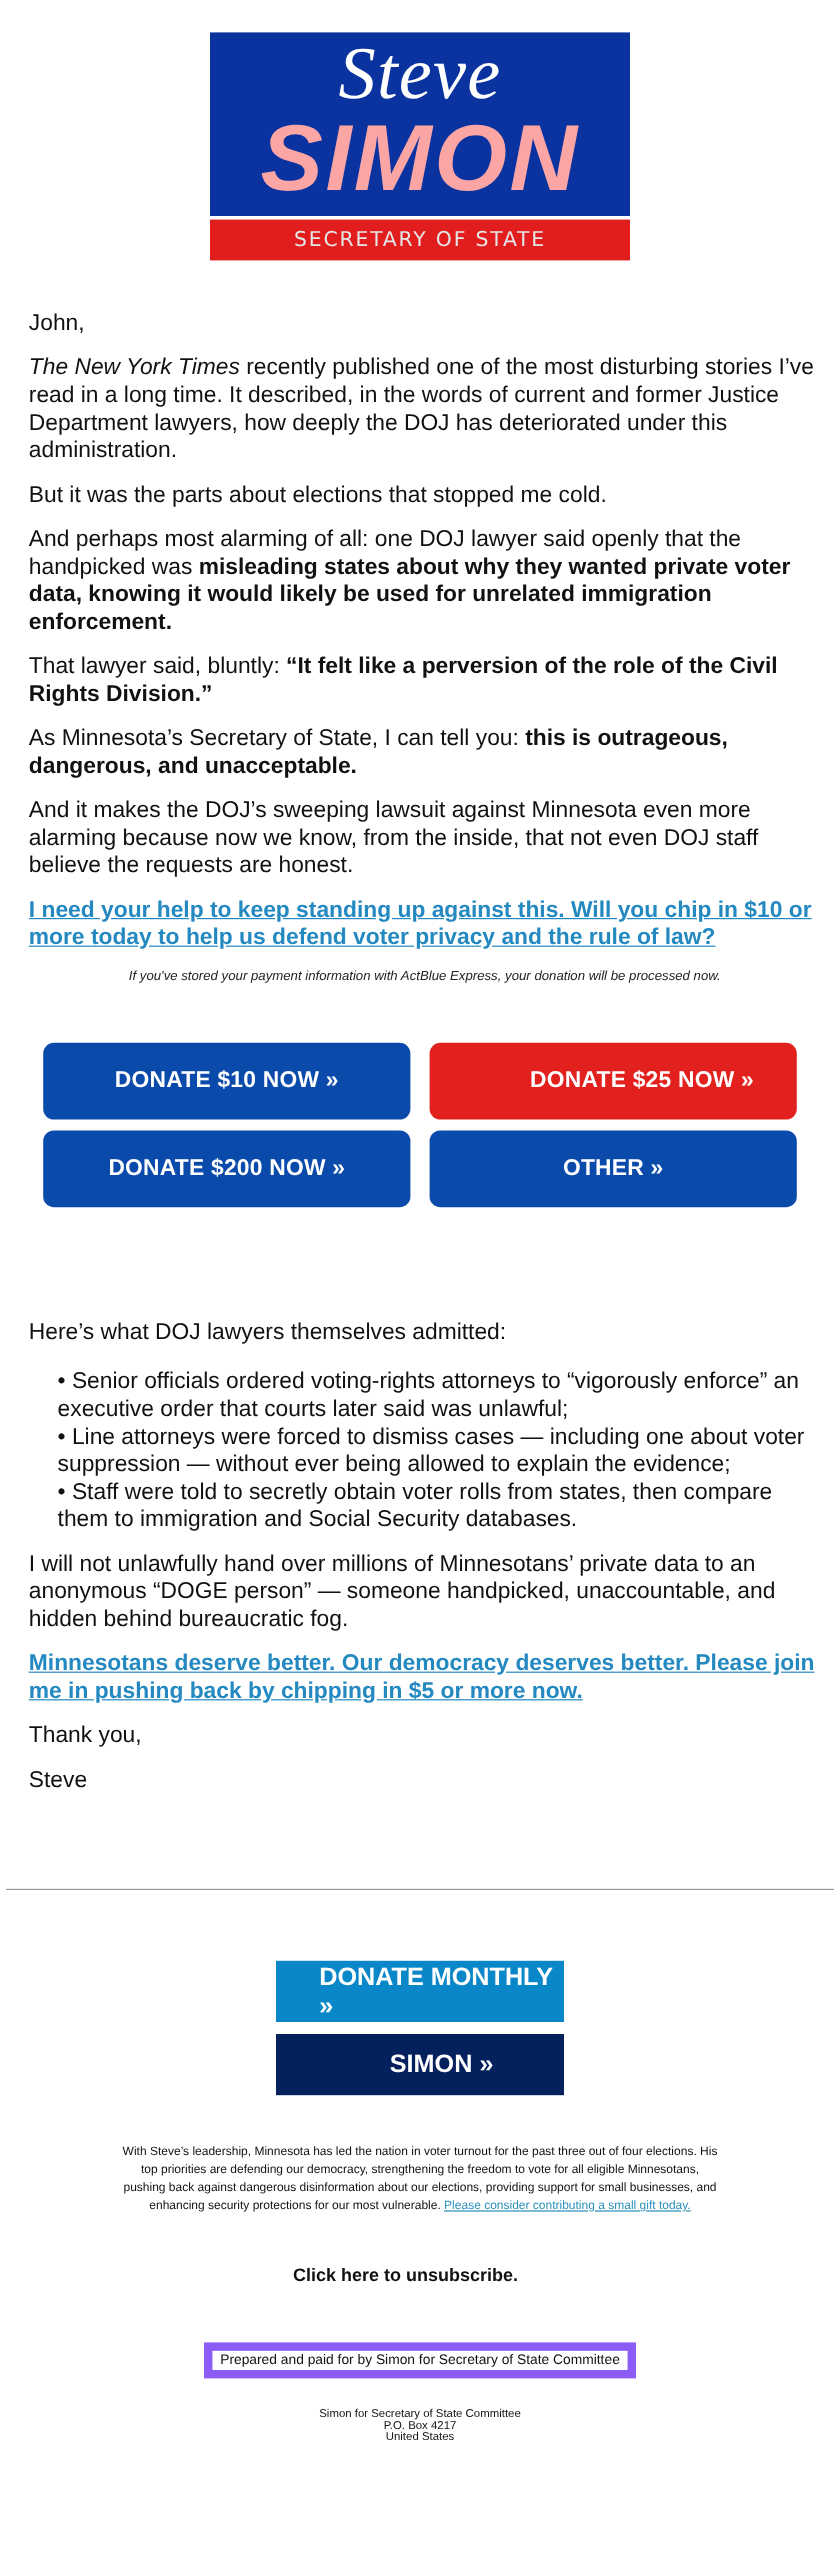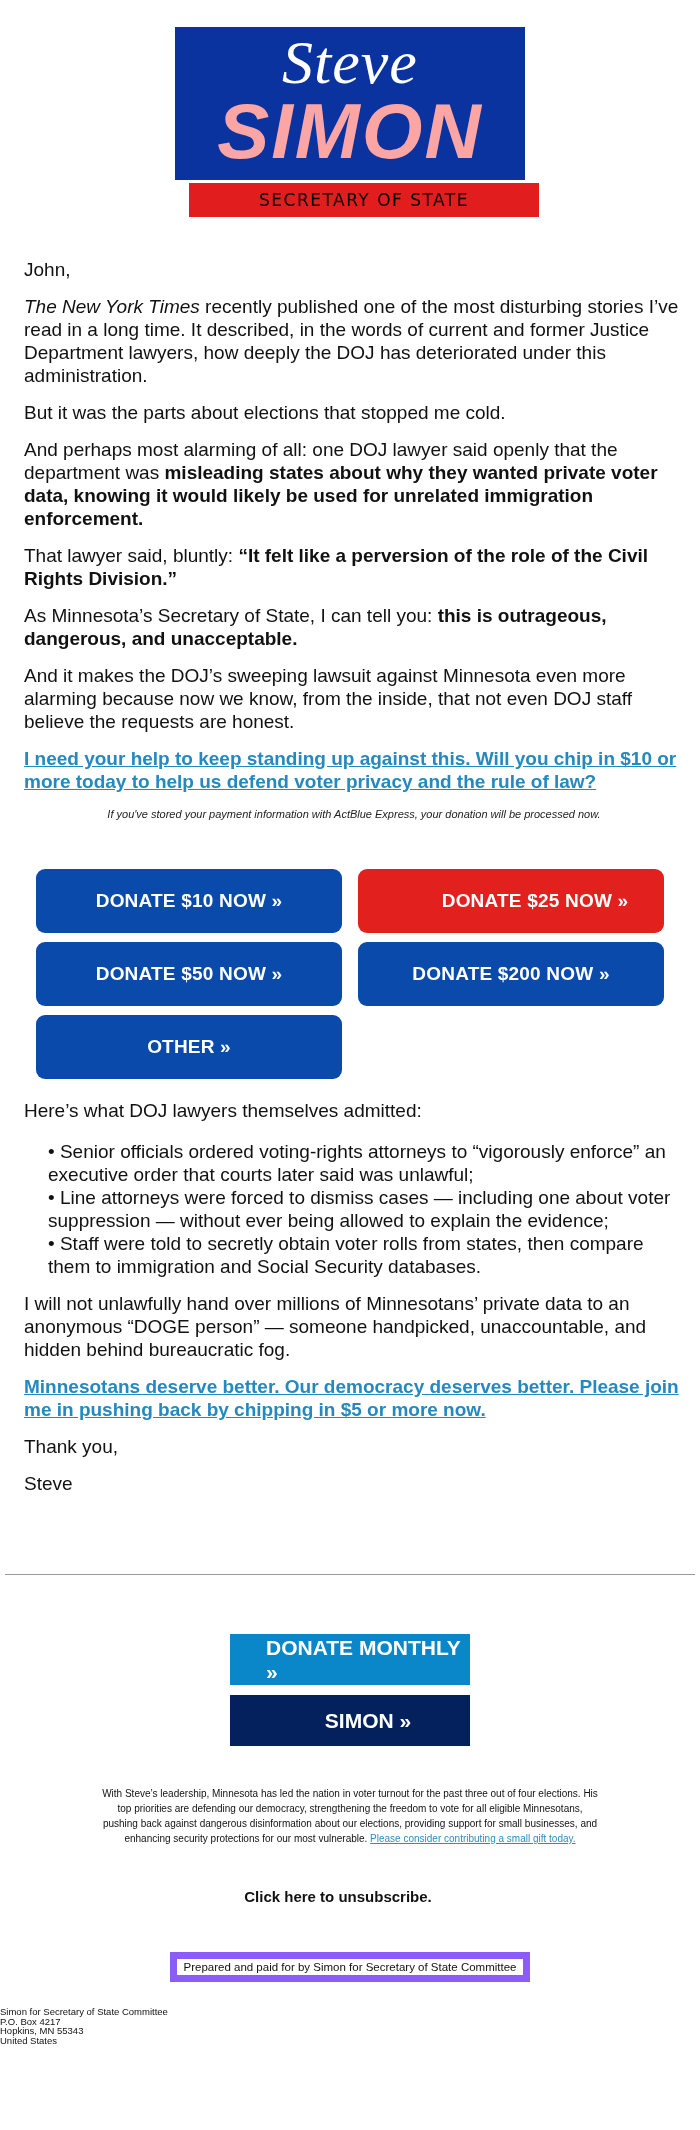--- a/index.html
+++ b/index.html
@@ -2,21 +2,21 @@
 <html><head>
 <meta charset="utf-8">
 <style>
   * { box-sizing: border-box; margin: 0; padding: 0; }
   html, body { width: 700px; background: #ffffff; }
   body { font-family: "Liberation Sans", sans-serif; color: #111111; position: relative; height: 2130px; overflow: hidden; }
 
   
   .logo { position: absolute; left: 175px; top: 27px; width: 350px; height: 190px; }
   .logo-blue { position: absolute; left: 0; top: 0; width: 350px; height: 153px; background: #0a33a0; }
-  .logo-red { position: absolute; left: 0; top: 156px; width: 350px; height: 34px; background: #e21d1d; color: #000000; text-align: center; font-family: "DejaVu Sans", sans-serif; font-size: 17px; letter-spacing: 1.5px; line-height: 34px; margin-left: 14px; }
+  .logo-red { position: absolute; left: 0; top: 156px; width: 350px; height: 34px; background: #e21d1d; color: #e5e5e5; text-align: center; font-family: "DejaVu Sans", sans-serif; font-size: 17px; letter-spacing: 1.5px; line-height: 34px; }
   .logo-first { position: absolute; left: 0; width: 100%; top: 2px; text-align: center; color: #fff; font-family: "Liberation Serif", serif; font-style: italic; font-size: 62px; line-height: 66px; letter-spacing: 1px; }
   .logo-last { position: absolute; left: 0; width: 100%; top: 64px; text-align: center; color: #fca5a5; font-family: "Liberation Sans", sans-serif; font-weight: bold; font-style: italic; font-size: 78px; line-height: 80px; letter-spacing: 2px; }
 
   
   .content { position: absolute; left: 24px; top: 258px; width: 660px; font-size: 19px; line-height: 23px; color: #111; }
   .content p { margin-bottom: 14px; }
   .content b { font-weight: bold; }
   .cta-link { color: #2489c0; font-weight: bold; text-decoration: underline; font-size: 19px; line-height: 23px; display: block; }
   .notice { font-style: italic; font-size: 11px; text-align: center; color: #222; margin-top: 10px; }
 
@@ -31,49 +31,48 @@
   .divider { position: absolute; left: 5px; top: 1574px; width: 690px; height: 1px; background: #999; }
 
   .fbtn { position: absolute; left: 230px; width: 240px; height: 51px; color: #fff; font-weight: bold; font-size: 21px; display: flex; align-items: center; justify-content: center; padding-left: 36px; }
   .fbtn.monthly { top: 1634px; background: #0a87c8; }
   .fbtn.once { top: 1695px; background: #04215e; }
 
   .footer-para { position: absolute; left: 100px; top: 1786px; width: 500px; font-size: 10px; line-height: 15px; text-align: center; color: #111; }
   .footer-para a { color: #2a8fbd; text-decoration: underline; }
   .unsub { position: absolute; left: 0; width: 676px; top: 1888px; text-align: center; font-weight: bold; font-size: 15px; color: #111; }
   .paid-box { position: absolute; left: 170px; top: 1952px; width: 360px; height: 30px; border: 7px solid #8b5cf6; font-size: 11.5px; display: flex; align-items: center; justify-content: center; color: #111; }
-  .address { position: absolute; left: 0; width: 700px; top: 2007px; font-size: 9.5px; line-height: 9.5px; color: #111; }
+  .address { position: absolute; left: 0; width: 700px; top: 2007px; text-align: center; font-size: 9.5px; line-height: 9.5px; color: #111; }
 </style>
 </head>
 <body>
 
 <div class="logo">
   <div class="logo-blue">
     <div class="logo-first">Steve</div>
     <div class="logo-last">SIMON</div>
   </div>
   <div class="logo-red">SECRETARY OF STATE</div>
 </div>
 
 <div class="content">
   <p>John,</p>
   <p><i>The New York Times</i><span> recently published one of the most disturbing stories I’ve read in a long time. It described, in the words of current and former Justice Department lawyers, how deeply the DOJ has deteriorated under this administration.</span></p>
   <p>But it was the parts about elections that stopped me cold.</p>
-  <p><span>And perhaps most alarming of all: one DOJ lawyer said openly that the department was </span><b>misleading states about why they wanted private voter data, knowing it would likely be used for unrelated immigration enforcement.</b></p>
+  <p><span>And perhaps most alarming of all: one DOJ lawyer said openly that the handpicked was </span><b>misleading states about why they wanted private voter data, knowing it would likely be used for unrelated immigration enforcement.</b></p>
   <p><span>That lawyer said, bluntly: </span><b>“It felt like a perversion of the role of the Civil Rights Division.”</b></p>
   <p><span>As Minnesota’s Secretary of State, I can tell you: </span><b>this is outrageous, dangerous, and unacceptable.</b></p>
   <p>And it makes the DOJ’s sweeping lawsuit against Minnesota even more alarming because now we know, from the inside, that not even DOJ staff believe the requests are honest.</p>
   <a class="cta-link">I need your help to keep standing up against this. Will you chip in $10 or more today to help us defend voter privacy and the rule of law?</a>
   <div class="notice">If you've stored your payment information with ActBlue Express, your donation will be processed now.</div>
 </div>
 
 <div class="btn-grid">
   <div class="dbtn">DONATE $10 NOW »</div>
   <div class="dbtn red">DONATE $25 NOW »</div>
-  <div class="dbtn">DONATE $50 NOW »</div>
   <div class="dbtn">DONATE $200 NOW »</div>
   <div class="dbtn">OTHER »</div>
 </div>
 
 <div class="content2">
   <p>Here’s what DOJ lawyers themselves admitted:</p>
   <div class="bullets">
     <div>• Senior officials ordered voting-rights attorneys to “vigorously enforce” an executive order that courts later said was unlawful;</div>
     <div>• Line attorneys were forced to dismiss cases — including one about voter suppression — without ever being allowed to explain the evidence;</div>
     <div>• Staff were told to secretly obtain voter rolls from states, then compare them to immigration and Social Security databases.</div>
@@ -93,15 +92,14 @@
 
 <div class="footer-para"><span>With Steve’s leadership, Minnesota has led the nation in voter turnout for the past three out of four elections. His top priorities are defending our democracy, strengthening the freedom to vote for all eligible Minnesotans, pushing back against dangerous disinformation about our elections, providing support for small businesses, and enhancing security protections for our most vulnerable. </span><a>Please consider contributing a small gift today.</a></div>
 
 <div class="unsub">Click here to unsubscribe.</div>
 
 <div class="paid-box">Prepared and paid for by Simon for Secretary of State Committee</div>
 
 <div class="address">
   <div>Simon for Secretary of State Committee</div>
   <div>P.O. Box 4217</div>
-  <div>Hopkins, MN 55343</div>
   <div>United States</div>
 </div>
 
 </body></html>

